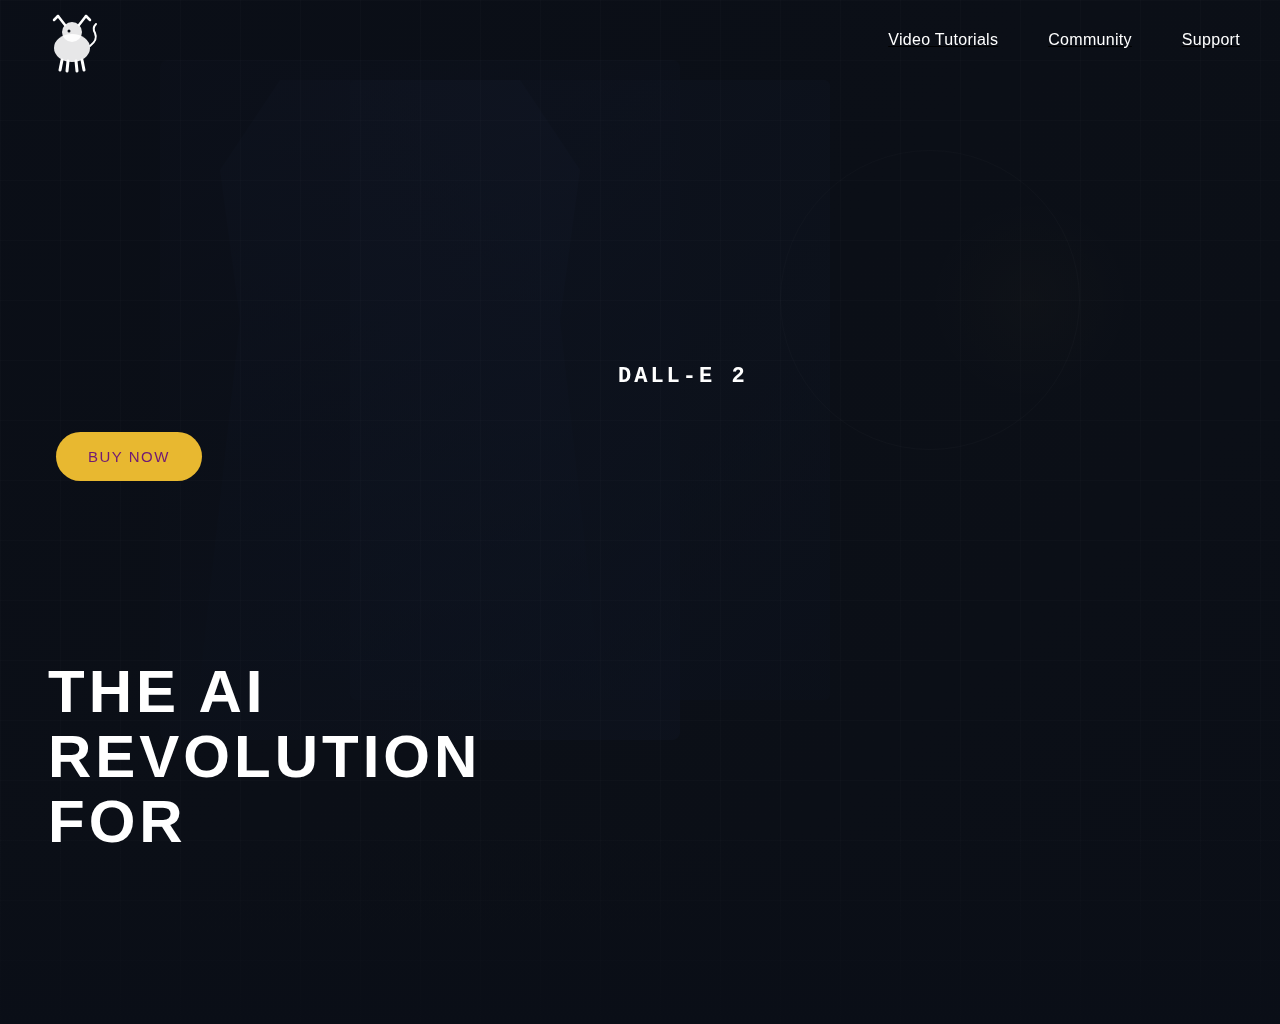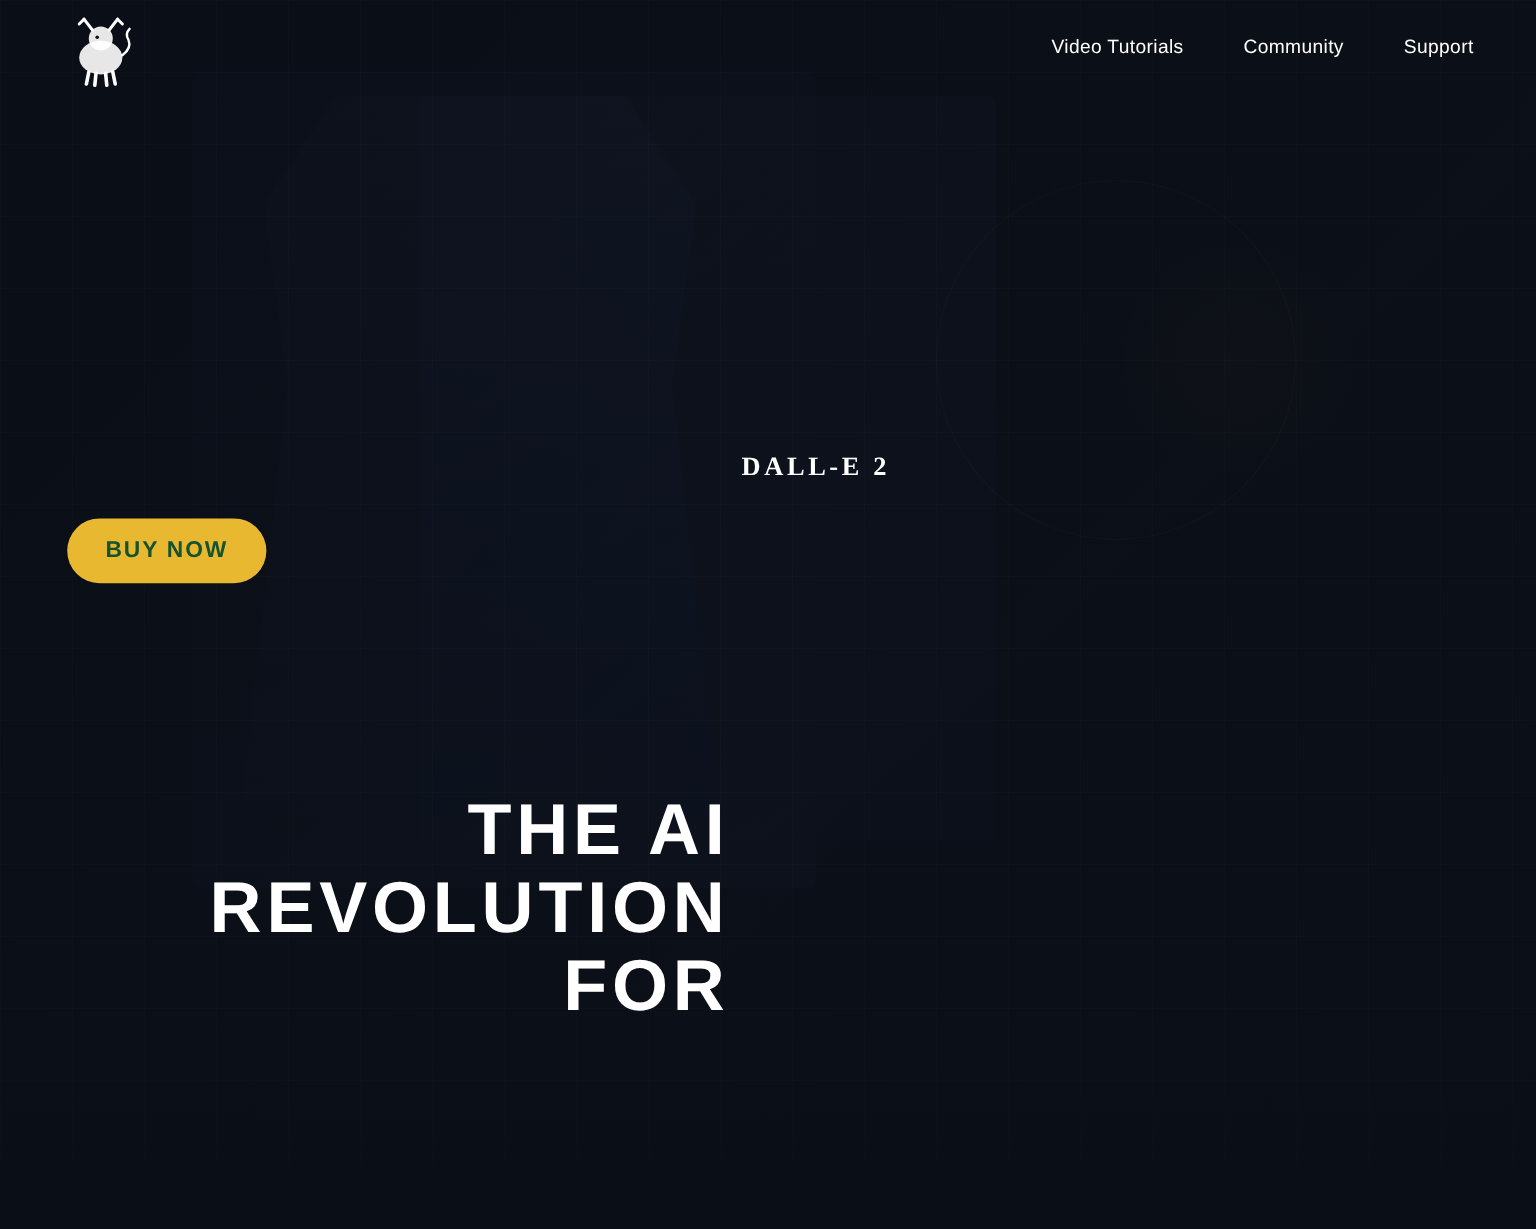--- a/index.html
+++ b/index.html
@@ -19,22 +19,23 @@
 
     
     nav {
       position: absolute;
       top: 0;
       left: 0;
       right: 0;
       height: 80px;
       display: flex;
       justify-content: space-between;
-      padding: 0 52px;
+      padding: 0 40px;
       z-index: 100;
+      text-decoration: underline;
     }
 
     .logo-container {
       display: flex;
       align-items: center;
     }
 
     .logo-icon {
       width: 65px;
       height: 65px;
@@ -147,44 +148,44 @@
       height: 100%;
       z-index: 10;
     }
 
     
     .buy-now-btn {
       position: absolute;
       top: 432px;
       left: 56px;
       background-color: #e8b830;
-      color: #14532d;
+      color: #701a75;
       border: none;
       border-radius: 28px;
       padding: 16px 32px;
-      font-size: 19px;
-      font-weight: 700;
+      font-size: 15px;
+      font-weight: 400;
       font-family: 'Arial Black', Arial, sans-serif;
       letter-spacing: 1.5px;
       text-transform: uppercase;
       cursor: pointer;
       display: flex;
       align-items: center;
       gap: 0px;
     }
 
     
     .dalle-label {
       position: absolute;
-      top: 376px;
+      top: 364px;
       left: 618px;
       color: #ffffff;
       font-size: 22px;
       font-weight: 900;
-      font-family: Liberation Serif, serif;
+      font-family: Liberation Mono, monospace;
       letter-spacing: 3px;
       text-transform: uppercase;
     }
 
     
     .portrait-label {
       position: absolute;
       top: 430px;
       left: 618px;
       color: #ffffff;
@@ -204,21 +205,21 @@
     }
 
     .main-headline h1 {
       color: #ffffff;
       font-size: 60px;
       font-weight: 900;
       font-family: 'Arial Black', Arial, sans-serif;
       letter-spacing: 4px;
       text-transform: uppercase;
       line-height: 1.08;
-      text-align: right;
+      text-align: left;
     }
 
     
     .texture-overlay {
       position: absolute;
       top: 0;
       left: 0;
       width: 100%;
       height: 100%;
       background-image:

